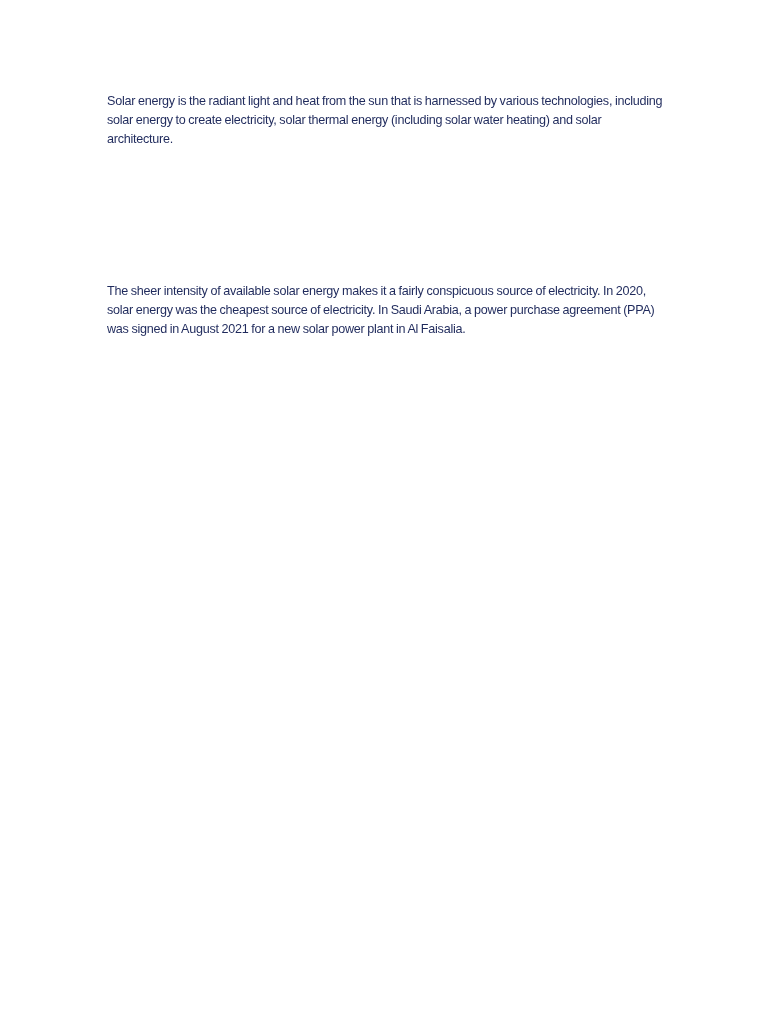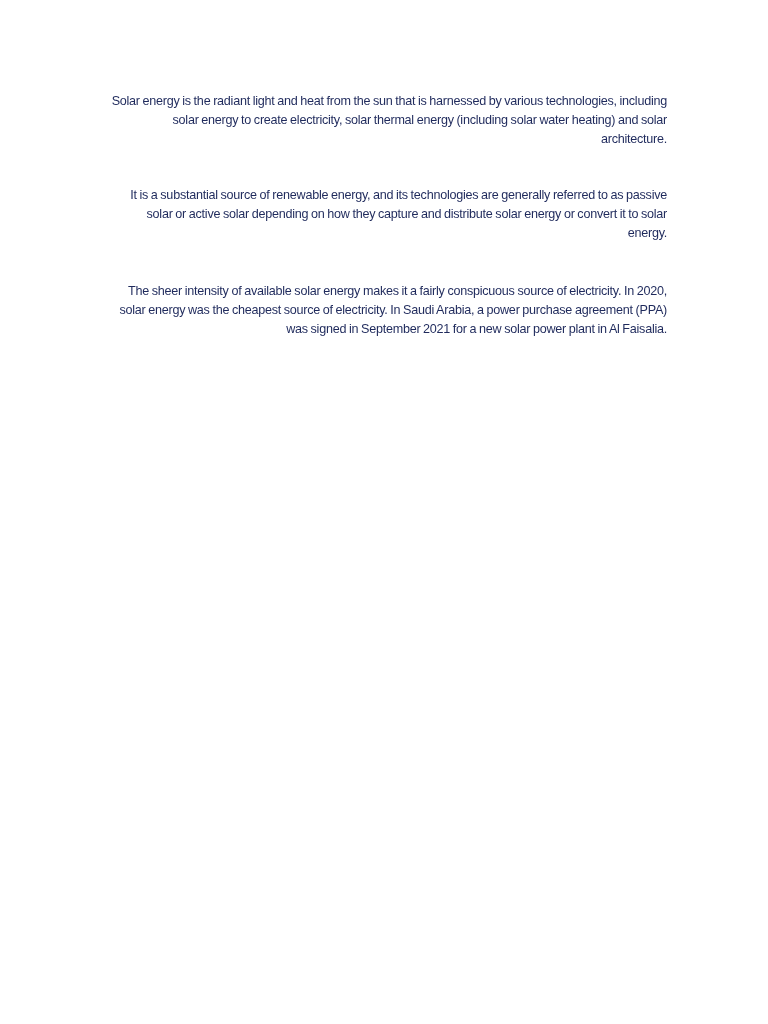--- a/index.html
+++ b/index.html
@@ -13,21 +13,20 @@
       position: relative;
       overflow: hidden;
     }
     .page {
       position: absolute;
       left: 0;
       top: 0;
       width: 640px;
       height: 1024px;
       background: #ffffff;
-      text-align: right;
     }
     .para {
       position: absolute;
       left: 107px;
       width: 560px;
       margin: 0;
       font-family: "Liberation Sans", sans-serif;
       font-size: 12.6px;
       line-height: 19px;
       color: #1f2a5c;
@@ -38,15 +37,14 @@
     #p1 { top: 92px; }
     #p2 { top: 186px; }
     #p3 { top: 282px; }
     #p4 { top: 377px; }
   </style>
 </head>
 <body>
 
 <div class="page">
   <p class="para" id="p1">Solar energy is the radiant light and heat from the sun that is harnessed by various technologies, including solar energy to create electricity, solar thermal energy (including solar water heating) and solar architecture.</p>
-  <p class="para" id="p2"> It is a substantial source of renewable energy, and its technologies are generally referred to as passive solar or active solar depending on how they capture and distribute solar energy or convert it to solar energy.</p>
-  <p class="para" id="p3">The sheer intensity of available solar energy makes it a fairly conspicuous source of electricity. In 2020, solar energy was the cheapest source of electricity. In Saudi Arabia, a power purchase agreement (PPA) was signed in September 2021 for a new solar power plant in Al Faisalia.</p>
+  <p class="para" id="p3">The sheer intensity of available solar energy makes it a fairly conspicuous source of electricity. In 2020, solar energy was the cheapest source of electricity. In Saudi Arabia, a power purchase agreement (PPA) was signed in August 2021 for a new solar power plant in Al Faisalia.</p>
 </div>
 
 </body></html>

